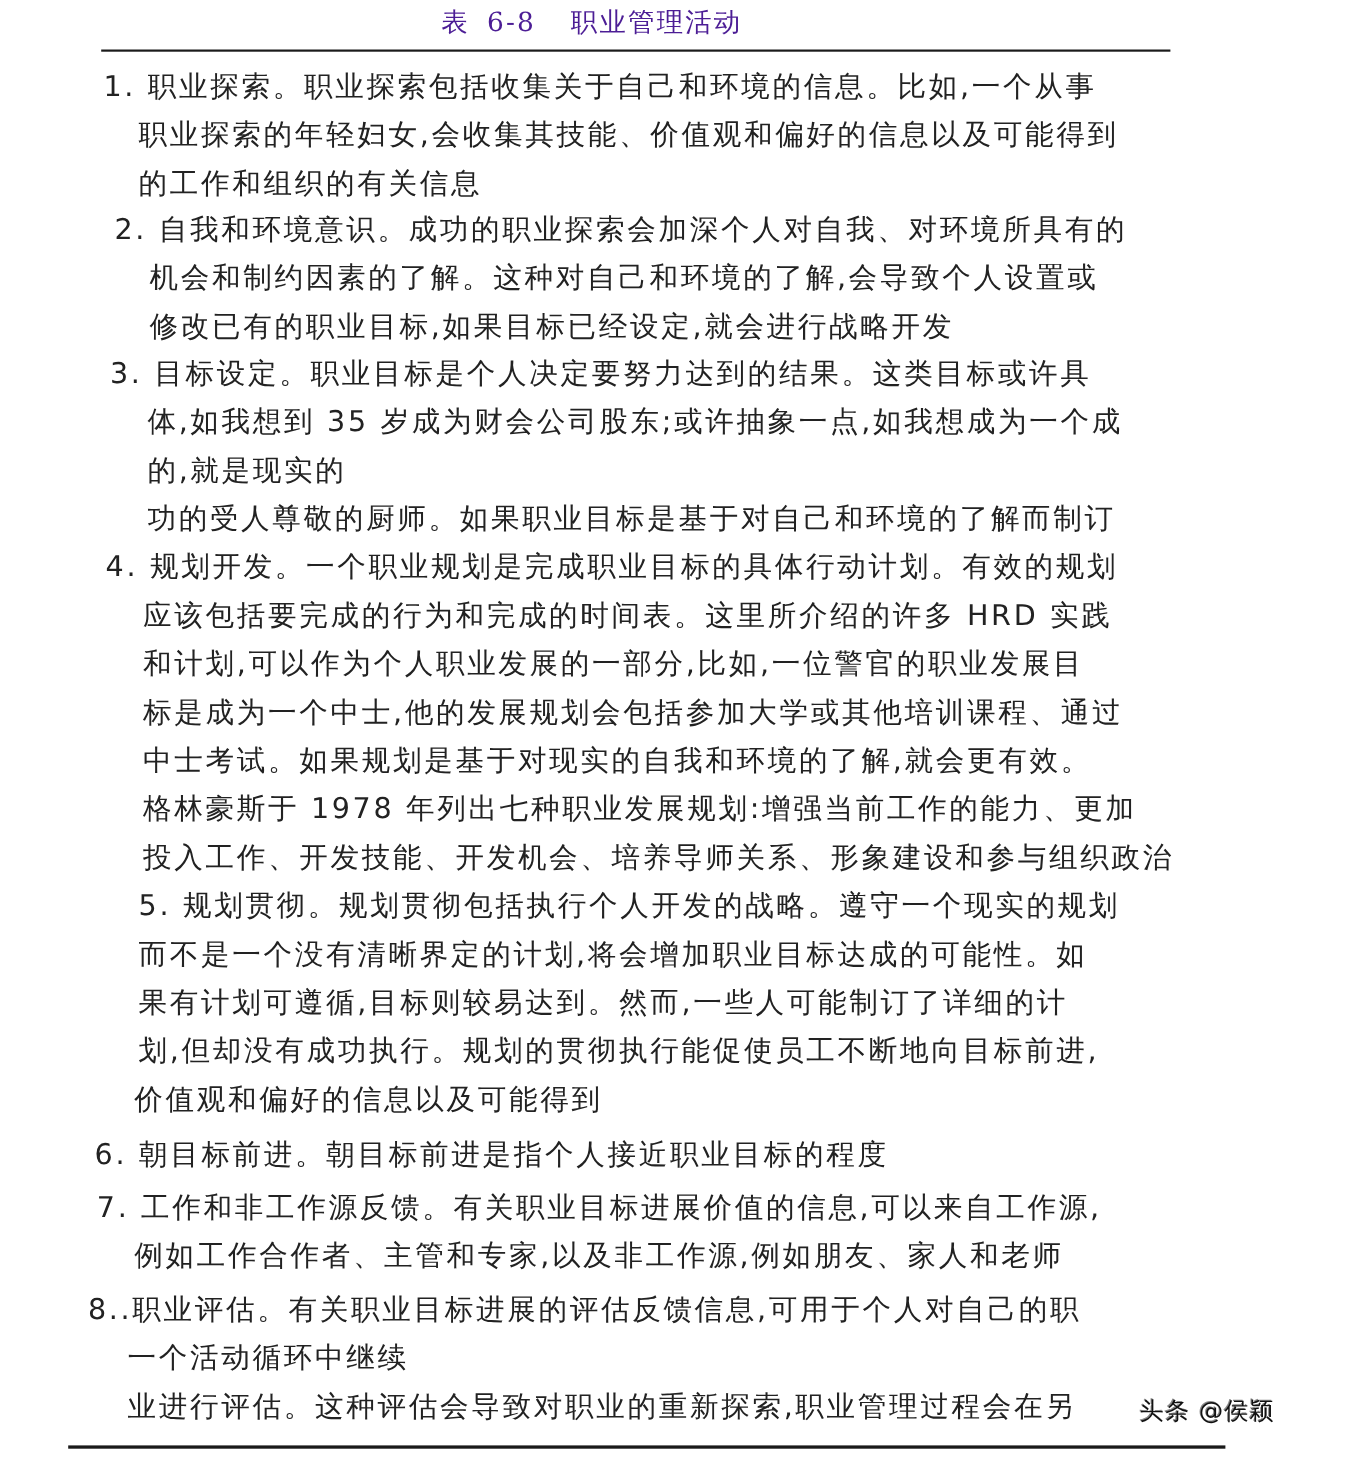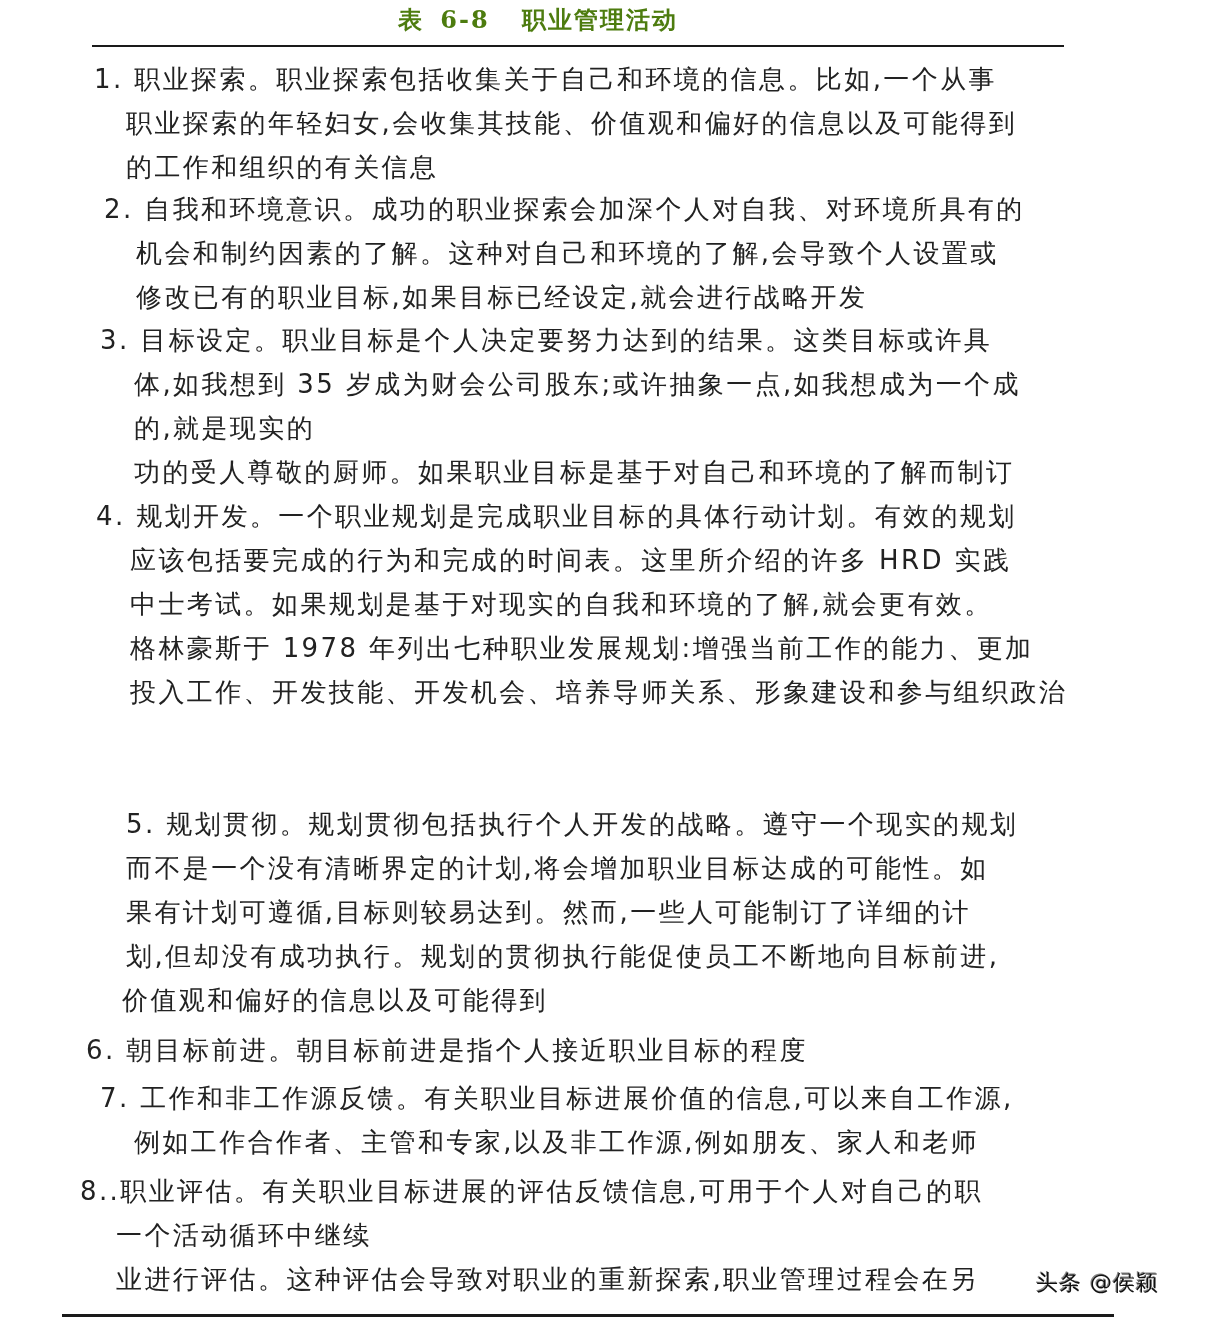--- a/index.html
+++ b/index.html
@@ -15,23 +15,23 @@
       font-family: "DejaVu Sans", "Liberation Sans", sans-serif;
       color: #222222;
     }
     .title {
       position: absolute;
       top: 4px;
       left: 0;
       width: 1076px;
       text-align: center;
       font-size: 24px;
-      font-weight: bold;
+      font-weight: normal;
       letter-spacing: 2px;
-      color: #4d7c0f;
+      color: #4c1d95;
     }
     .title .num {
       font-family: "DejaVu Serif", "Liberation Serif", serif;
       margin: 0 22px 0 6px;
     }
     .rule-top {
       position: absolute;
       top: 45px;
       left: 92px;
       width: 972px;
@@ -93,38 +93,40 @@
 <div class="item" style="top:318px; left:100px;">
   <span class="line">3. 目标设定。职业目标是个人决定要努力达到的结果。这类目标或许具</span>
   <span class="line" style="padding-left:34px;">体,如我想到 35 岁成为财会公司股东;或许抽象一点,如我想成为一个成</span>
   <span class="line" style="padding-left:34px;">的,就是现实的</span>
   <span class="line" style="padding-left:34px;">功的受人尊敬的厨师。如果职业目标是基于对自己和环境的了解而制订</span>
 </div>
 
 <div class="item" style="top:494px; left:96px;">
   <span class="line">4. 规划开发。一个职业规划是完成职业目标的具体行动计划。有效的规划</span>
   <span class="line" style="padding-left:34px;">应该包括要完成的行为和完成的时间表。这里所介绍的许多 HRD 实践</span>
+  <span class="line" style="padding-left:34px;">和计划,可以作为个人职业发展的一部分,比如,一位警官的职业发展目</span>
+  <span class="line" style="padding-left:34px;">标是成为一个中士,他的发展规划会包括参加大学或其他培训课程、通过</span>
   <span class="line" style="padding-left:34px;">中士考试。如果规划是基于对现实的自我和环境的了解,就会更有效。</span>
   <span class="line" style="padding-left:34px;">格林豪斯于 1978 年列出七种职业发展规划:增强当前工作的能力、更加</span>
   <span class="line" style="padding-left:34px;">投入工作、开发技能、开发机会、培养导师关系、形象建设和参与组织政治</span>
 </div>
 
 <div class="item" style="top:802px; left:126px;">
   <span class="line">5. 规划贯彻。规划贯彻包括执行个人开发的战略。遵守一个现实的规划</span>
   <span class="line">而不是一个没有清晰界定的计划,将会增加职业目标达成的可能性。如</span>
   <span class="line">果有计划可遵循,目标则较易达到。然而,一些人可能制订了详细的计</span>
   <span class="line">划,但却没有成功执行。规划的贯彻执行能促使员工不断地向目标前进,</span>
   <span class="line" style="margin-left:-4px;">价值观和偏好的信息以及可能得到</span>
 </div>
 
 <div class="item" style="top:1028px; left:86px;">
   <span class="line">6. 朝目标前进。朝目标前进是指个人接近职业目标的程度</span>
 </div>
 
-<div class="item" style="top:1076px; left:100px;">
+<div class="item" style="top:1076px; left:88px;">
   <span class="line">7. 工作和非工作源反馈。有关职业目标进展价值的信息,可以来自工作源,</span>
   <span class="line" style="padding-left:34px;">例如工作合作者、主管和专家,以及非工作源,例如朋友、家人和老师</span>
 </div>
 
 <div class="item" style="top:1169px; left:80px;">
   <span class="line">8..职业评估。有关职业目标进展的评估反馈信息,可用于个人对自己的职</span>
   <span class="line" style="padding-left:36px;">一个活动循环中继续</span>
   <span class="line" style="padding-left:36px;">业进行评估。这种评估会导致对职业的重新探索,职业管理过程会在另</span>
 </div>
 

